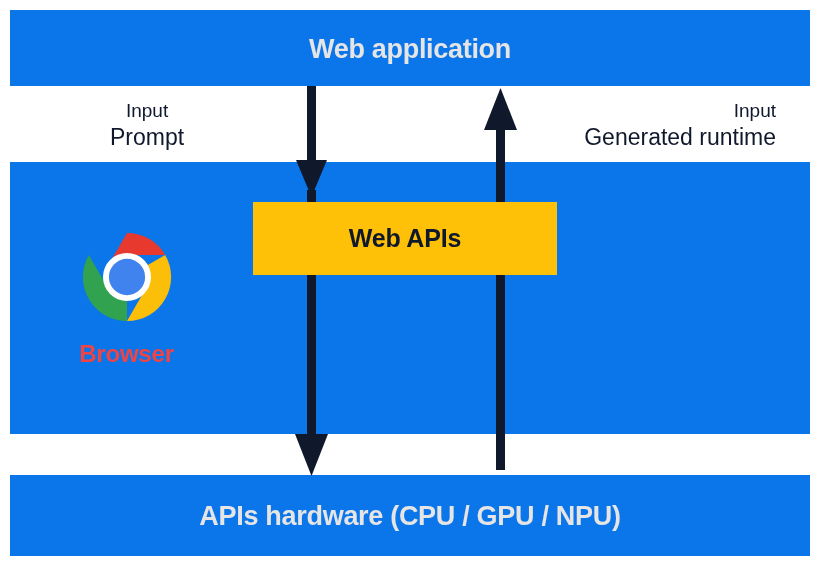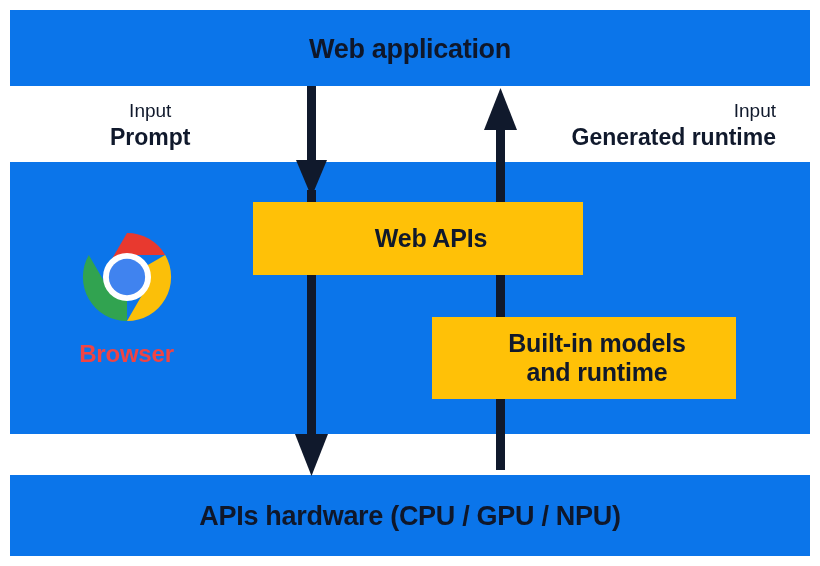--- a/index.html
+++ b/index.html
@@ -36,21 +36,21 @@
   .band-bottom {
     top: 475px;
     height: 81px;
   }
 
   .band-label {
     position: absolute;
     left: 0;
     width: 100%;
     text-align: center;
-    color: #0f172a;
+    color: #e5e5e5;
     font-weight: bold;
     font-size: 27px;
     letter-spacing: -0.3px;
   }
   .band-top .band-label { top: 24px; }
   .band-bottom .band-label { top: 26px; }
 
   
   .arrow-layer {
     position: absolute;
@@ -67,21 +67,20 @@
     background: #ffc107;
     color: #10192c;
     font-weight: bold;
     display: flex;
     align-items: center;
     justify-content: center;
     text-align: center;
     line-height: 1.18;
     font-size: 25px;
     letter-spacing: -0.2px;
-    padding-left: 26px;
   }
   .box-web-apis {
     left: 253px;
     top: 202px;
     width: 304px;
     height: 73px;
   }
   .box-builtin {
     left: 432px;
     top: 317px;
@@ -95,21 +94,21 @@
     color: #10192c;
     line-height: 1.28;
   }
   .annotation .ann-kicker {
     font-size: 19px;
     font-weight: normal;
     display: block;
   }
   .annotation .ann-value {
     font-size: 23px;
-    font-weight: bold;
+    font-weight: normal;
     display: block;
   }
   .ann-input {
     left: 110px;
     top: 99px;
     text-align: center;
   }
   .ann-output {
     right: 44px;
     top: 99px;
@@ -188,17 +187,14 @@
       <circle cx="50" cy="50" r="24.5" fill="#ffffff"></circle>
       <circle cx="50" cy="50" r="18.5" fill="#4083ef"></circle>
     </svg>
     <div class="browser-caption">Browser</div>
   </div>
 
   <div class="yellow-box box-web-apis">
     <span>Web APIs</span>
   </div>
 
-  <div class="yellow-box box-builtin">
-    <span>Built-in models<br>and runtime</span>
-  </div>
 
 </div>
 
 </body></html>

